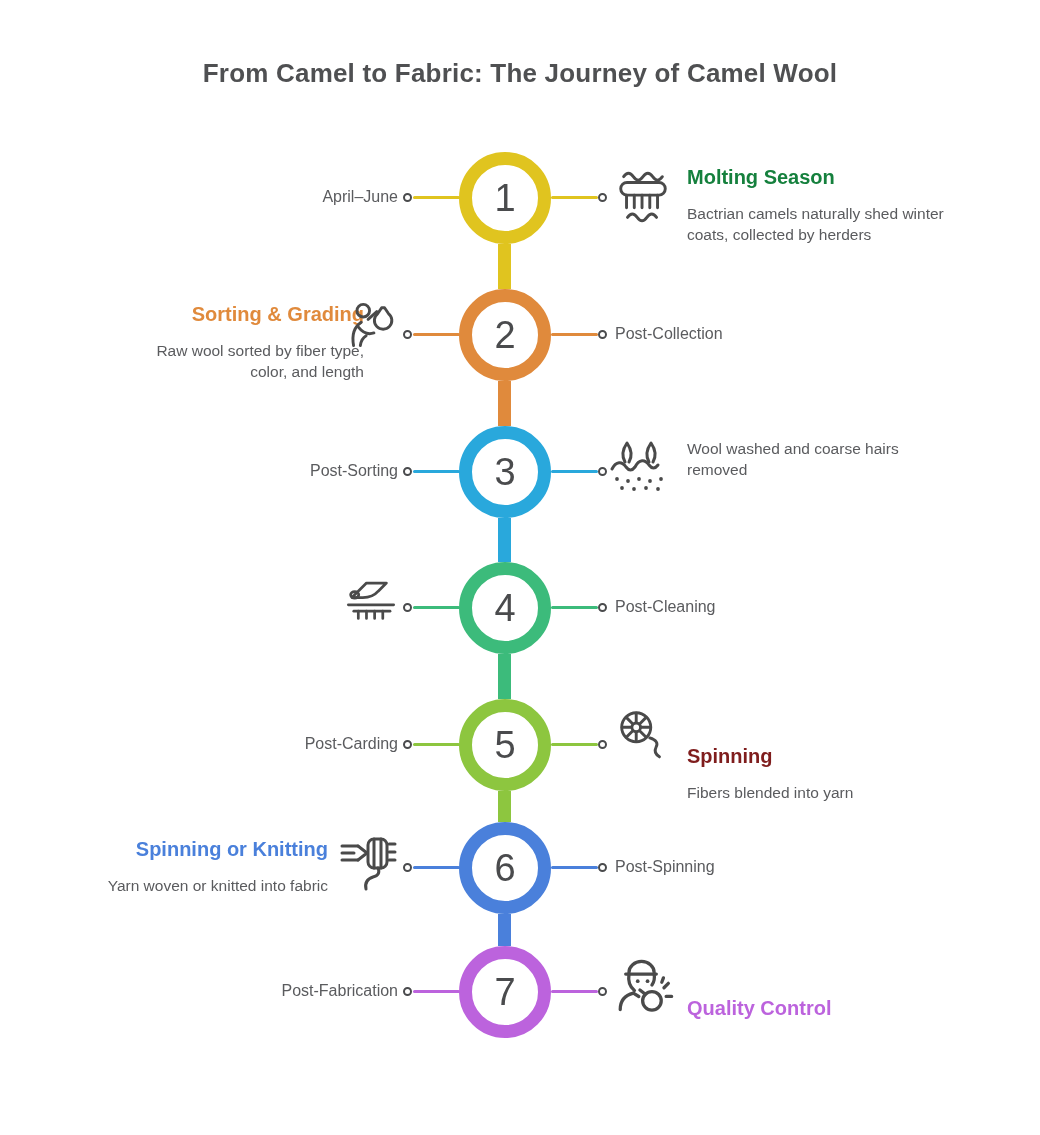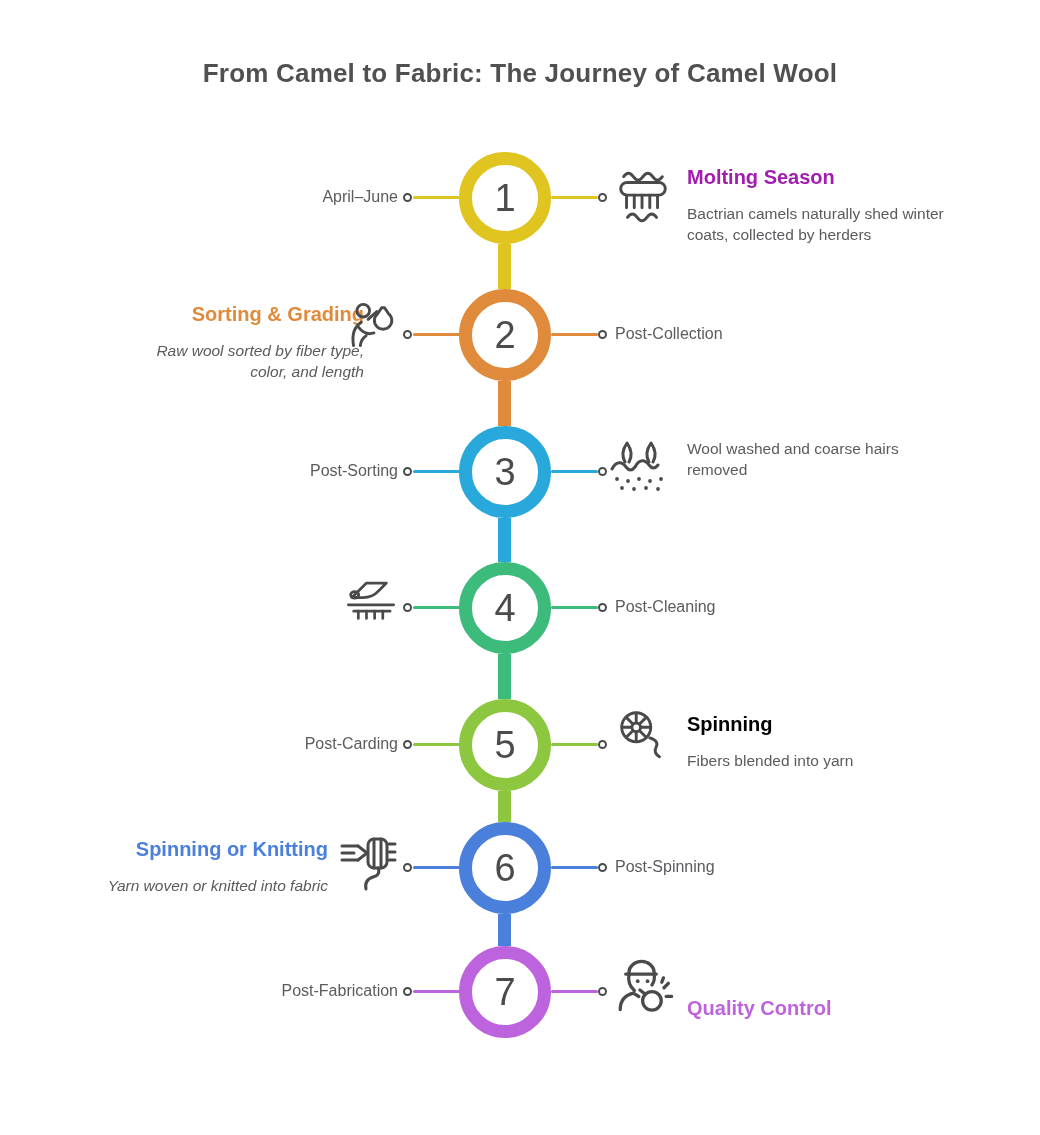--- a/index.html
+++ b/index.html
@@ -15,21 +15,21 @@
   .vbar{position:absolute;width:13px;left:498px;}
   .circle{position:absolute;left:459px;width:66px;height:66px;border:13px solid #ccc;
           border-radius:50%;background:#fff;display:flex;align-items:center;justify-content:center;}
   .circle span{font-size:38px;font-weight:400;color:#4A4B4D;}
   .icon{position:absolute;}
   .icon svg{display:block;}
   .text-block{position:absolute;}
   .text-block .heading{font-size:20px;line-height:26px;font-weight:bold;margin:0 0 13px 0;}
   .text-block .desc{font-size:15.5px;line-height:21px;color:#5A5B5E;margin:0;}
   .left-block{text-align:right;}
-  .left-block .desc{margin-left:auto;font-style:italic;}
+  .left-block .desc{margin-left:auto;}
 </style>
 </head>
 <body>
 
 <div class="canvas">
 
   <div class="main-title">From Camel to Fabric: The Journey of Camel Wool</div>
 
   <div>
     <div class="step-label left-label" style="right:642px;top:186px">April–June</div>
@@ -43,21 +43,21 @@
     <div class="vbar" style="top: 244px; height: 45px; background: rgb(224, 196, 31);"></div>
     <div class="icon" style="left:612px;top:167px">
       <svg width="62" height="62" viewBox="0 0 64 64" fill="none" stroke="#4A4A4A" stroke-width="3" stroke-linecap="round" stroke-linejoin="round">
         <path d="M12 10 q5 -7 10 0 q5 7 10 0 q5 -7 10 0 q5 7 10 0"></path>
         <rect x="9" y="16" width="46" height="13" rx="6.5"></rect>
         <path d="M15 29 v13 M23 29 v13 M31 29 v13 M39 29 v13 M47 29 v13"></path>
         <path d="M16 52 q5 -7 10 0 q5 7 10 0 q5 -7 10 0"></path>
       </svg>
     </div>
     <div class="text-block" style="left:687px;top:164px;width:290px">
-      <div class="heading" style="color: #a21caf;">Molting Season</div>
+      <div class="heading" style="color: #15803d;">Molting Season</div>
       <p class="desc" style="max-width:272px">Bactrian camels naturally shed winter coats, collected by herders</p>
     </div>
   </div>
 
   <div>
     <div class="text-block left-block" style="right:676px;top:301px;width:250px">
       <div class="heading" style="color: rgb(224, 138, 60);">Sorting &amp; Grading</div>
       <p class="desc" style="max-width:245px">Raw wool sorted by fiber type, color, and length</p>
     </div>
     <div class="icon" style="left:340px;top:300px">
@@ -149,21 +149,21 @@
     <div class="vbar" style="top: 791px; height: 31px; background: rgb(141, 198, 63);"></div>
     <div class="icon" style="left:612px;top:706px">
       <svg width="62" height="62" viewBox="0 0 64 64" fill="none" stroke="#4A4A4A" stroke-width="3" stroke-linecap="round" stroke-linejoin="round">
         <circle cx="25" cy="22" r="15"></circle>
         <circle cx="25" cy="22" r="4.5"></circle>
         <path d="M25 7.5 v9 M25 27 v9.5 M10.5 22 h9 M30 22 h9.5 M15 12 l6 6 M29 26 l6 6 M35 12 l-6 6 M21 26 l-6 6"></path>
         <path d="M39 33 q10 3 6.5 9.5 q-3 6 3.5 10"></path>
       </svg>
     </div>
     <div class="text-block" style="left:687px;top:711px;width:300px">
-      <div class="heading" style="color: #000000;">Spinning</div>
+      <div class="heading" style="color: #7f1d1d; margin-top: 32px;">Spinning</div>
       <p class="desc" style="max-width:290px">Fibers blended into yarn</p>
     </div>
   </div>
 
   <div>
     <div class="text-block left-block" style="right:712px;top:836px;width:260px">
       <div class="heading" style="color: rgb(74, 128, 219);">Spinning or Knitting</div>
       <p class="desc" style="max-width:255px">Yarn woven or knitted into fabric</p>
     </div>
     <div class="icon" style="left:338px;top:831px">

